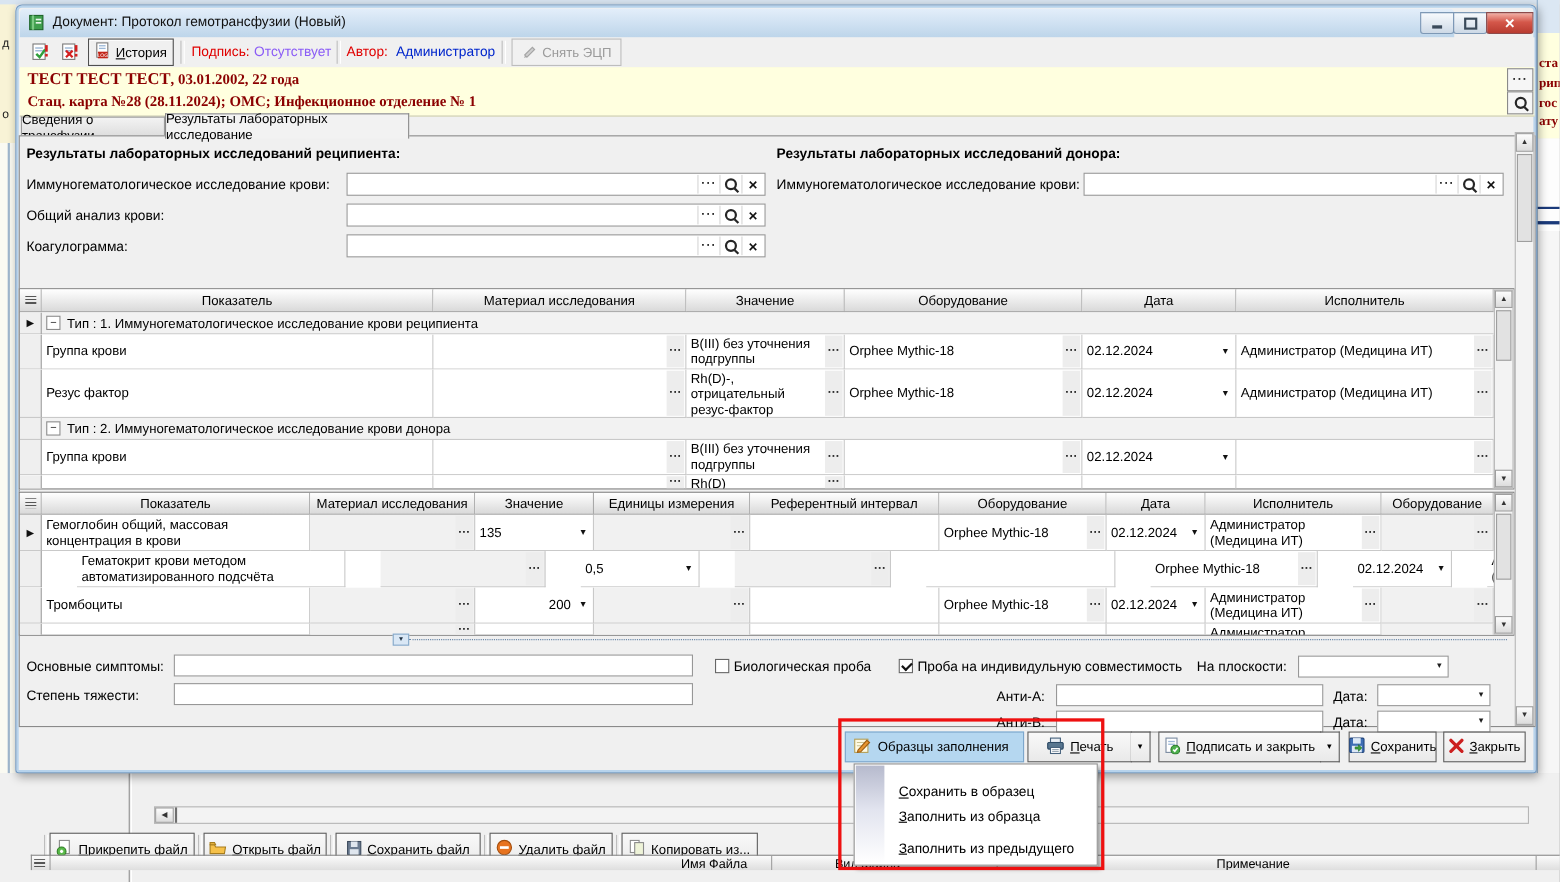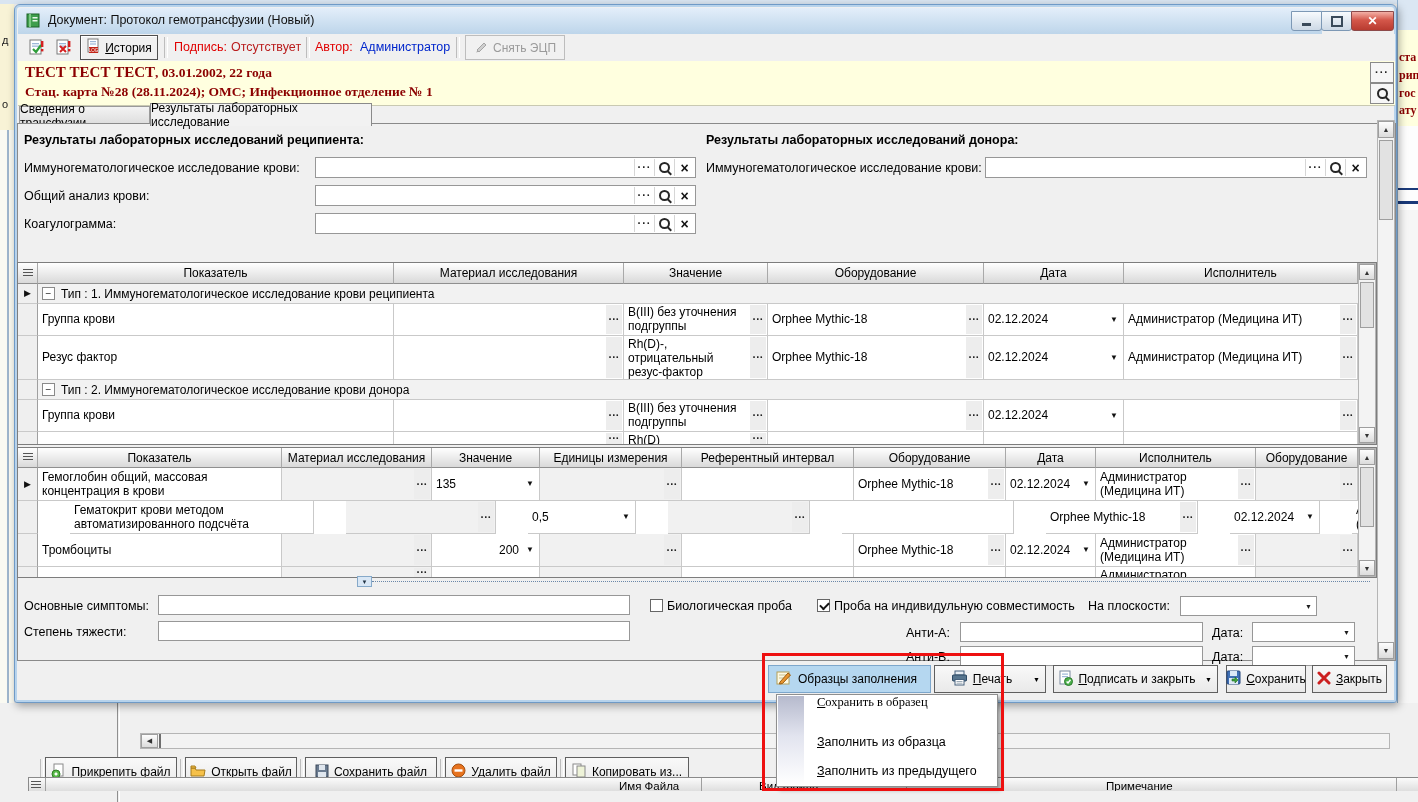--- a/index.html
+++ b/index.html
@@ -193,21 +193,21 @@
               <rect x="2" y="1" width="10" height="13" fill="#fff" stroke="#7a7a7a"></rect>
               <rect x="4" y="3" width="6" height="1.2" fill="#9db8d8"></rect>
               <rect x="4" y="5.4" width="6" height="1.2" fill="#9db8d8"></rect>
               <rect x="3" y="9" width="9" height="6" fill="#c22518"></rect>
               <text x="7.5" y="13.8" font-size="4.5" fill="#fff" text-anchor="middle" font-family="Liberation Sans">LOG</text>
             </svg></span>
         <span><u>И</u>стория</span>
       </div>
       <div class="tsep" style="left:146px;top:3px;height:21px;"></div>
       <span class="abs" style="left:156px;top:6px;font-size:12.5px;color:#e00000;">Подпись:</span>
-      <span class="abs" style="left:213px;top:6px;font-size:12.5px;color:#b91c1c;">Отсутствует</span>
+      <span class="abs" style="left:213px;top:6px;font-size:12.5px;color:#8b5cf6;">Отсутствует</span>
       <div class="tsep" style="left:288px;top:3px;height:21px;"></div>
       <span class="abs" style="left:297px;top:6px;font-size:12.5px;color:#e00000;">Автор:</span>
       <span class="abs" style="left:342px;top:6px;font-size:12.5px;color:#0026cc;">Администратор</span>
       <div class="tsep" style="left:438px;top:3px;height:21px;"></div>
       <div class="abs" style="left:447px;top:1px;width:100px;height:25px;border:1px solid #bdbdbd;background:#f1f1f1;display:flex;align-items:center;justify-content:center;gap:5px;font-size:12px;color:#9b9b9b;box-sizing:border-box;">
         <span><svg width="14" height="14">
               <path d="M3 11 L10 4 L12 6 L5 13 Z" fill="#cfcfcf" stroke="#a5a5a5"></path>
               <path d="M2 13.5 L3.6 11.6 L4.8 12.8 Z" fill="#a5a5a5"></path>
             </svg></span>
         <span>Снять ЭЦП</span>
@@ -633,20 +633,20 @@
   </div>
   <div class="wbtn" style="left:1312px;top:665px;width:75px;height:28px;">
     <span><svg width="14" height="14">
           <path d="M2 2 L12 12 M12 2 L2 12" stroke="#cc2020" stroke-width="3" stroke-linecap="round"></path>
         </svg></span>
     <span><u>З</u>акрыть</span>
   </div>
 
   <div class="popupmenu" style="left:776px;top:694px;width:222px;height:93px;z-index:50;">
     <div class="menu-gutter"></div>
-    <div class="mitem" style="top:0;font-family:Liberation Serif, serif;"><u>С</u>охранить в образец</div>
+    <div class="mitem" style="top:18px;"><u>С</u>охранить в образец</div>
     <div class="mitem" style="top:40px;"><u>З</u>аполнить из образца</div>
     <div class="mitem" style="top:69px;"><u>З</u>аполнить из предыдущего</div>
   </div>
 
   <div class="redbox" style="left:762px;top:653px;width:242px;height:138px;"></div>
 
 </div>
 
 </body></html>

